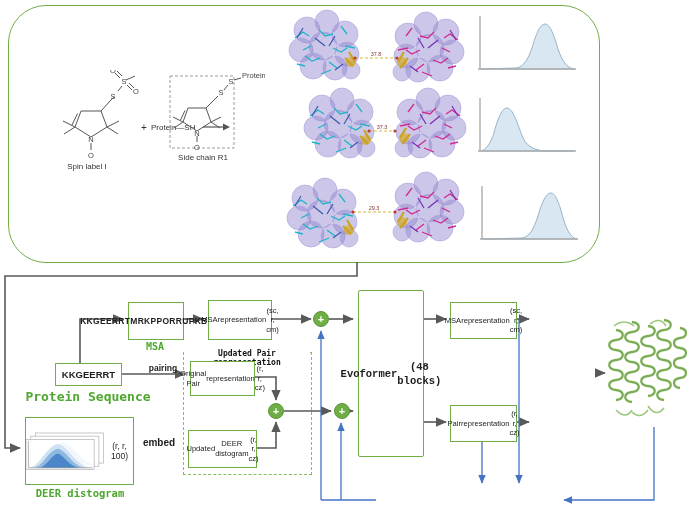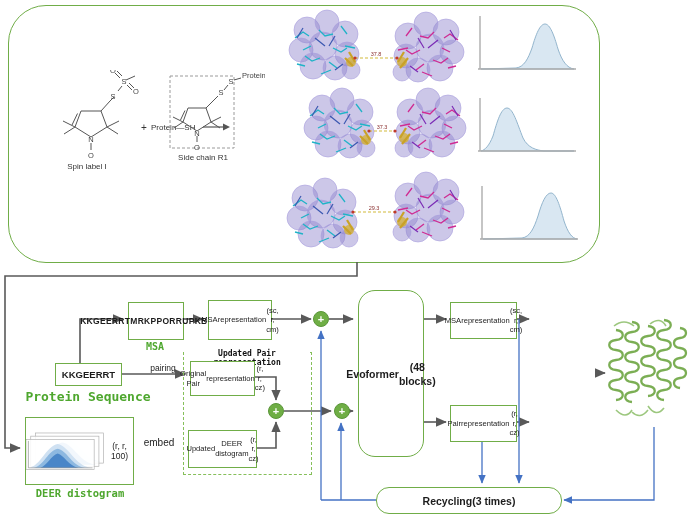--- a/index.html
+++ b/index.html
@@ -6,27 +6,27 @@
   .canvas{position:relative;width:690px;height:515px;background:#fff;overflow:hidden;
           font-family:"Liberation Sans",sans-serif;}
   
   .top-box{position:absolute;left:8px;top:5px;width:590px;height:256px;
            border:1.8px solid #70ad47;border-radius:38px;background:#fff;}
   .abs{position:absolute;}
   
   .gbox{position:absolute;border:1.6px solid #70ad47;background:#fff;z-index:2;
         display:flex;flex-direction:row;align-items:center;justify-content:center;
         text-align:center;color:#1c1c1c;}
-  .gbox.rounded{border-radius:17px;}
+  .gbox.rounded{border-radius:2px;font-family:Liberation Mono, monospace;}
   .seqfont{font-weight:bold;font-size:8.5px;line-height:11px;letter-spacing:.3px;}
   .repfont{font-size:7.6px;line-height:9.6px;}
   .bigfont{font-weight:bold;font-size:10.5px;line-height:14px;}
   .greenlab{position:absolute;z-index:2;color:#4ea72e;font-family:"DejaVu Sans Mono",monospace;
             font-weight:bold;text-align:center;}
-  .darklab{position:absolute;z-index:3;color:#1c1c1c;font-weight:normal;}
+  .darklab{position:absolute;z-index:3;color:#1c1c1c;font-weight:bold;}
   .dashedbox{position:absolute;border:1.6px dashed #86bf5a;background:transparent;z-index:1;}
   .updated-title{position:absolute;z-index:2;background:#fff;color:#111;text-align:center;
                  font-family:"DejaVu Sans Mono",monospace;font-weight:bold;font-size:8px;}
   .pill{position:absolute;z-index:2;border:1.6px solid #70ad47;border-radius:13px;background:#fff;
         display:flex;align-items:center;justify-content:center;font-weight:bold;font-size:10.5px;color:#1c1c1c;}
   svg{display:block;}
   .overlay{position:absolute;left:0;top:0;z-index:1;pointer-events:none;}
   .chem-caption{fill:#333;font-size:8px;font-family:"Liberation Sans",sans-serif;}
   .atom{fill:#444;font-size:7.5px;font-family:"Liberation Sans",sans-serif;}
 </style>
@@ -346,17 +346,14 @@
     </g>
     <g stroke="#9cc77e" stroke-width="1.6" fill="none">
       <path d="M10,94 q10,10 16,0"></path>
       <path d="M42,90 q8,12 16,2"></path>
       <path d="M26,96 q8,8 16,-2"></path>
       <path d="M8,10 q10,-8 20,0"></path>
       <path d="M44,8 q10,-8 16,2"></path>
     </g>
   </svg>
 
-  <div class="pill" style="left:376px;top:487px;width:184px;height:25px">
-    <div>Recycling(3 times)</div>
-  </div>
 
 </div>
 
 </body></html>

